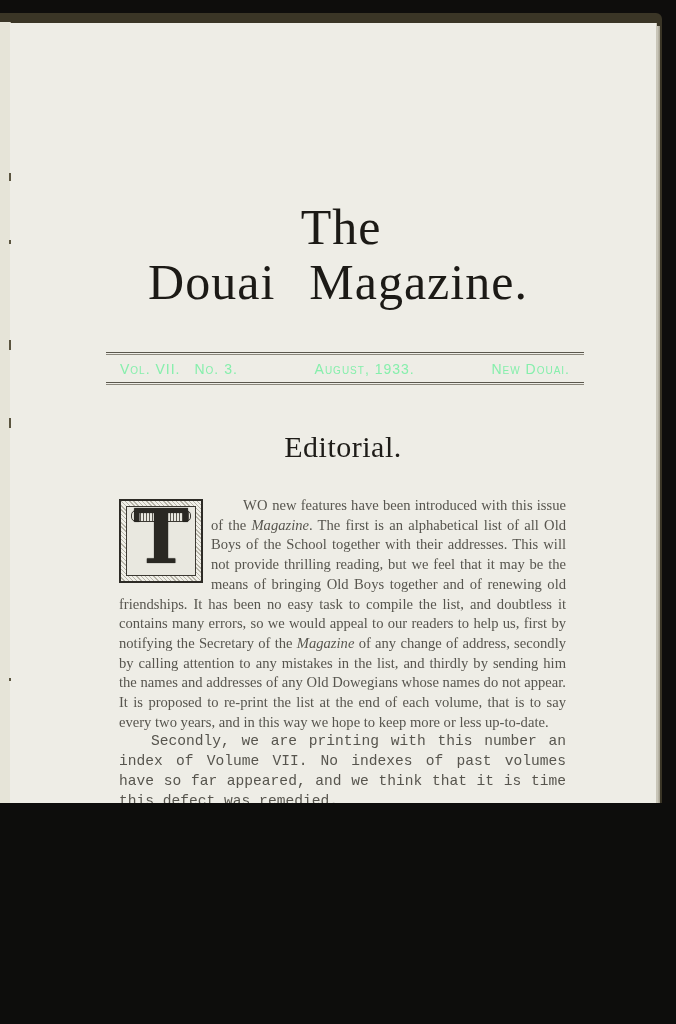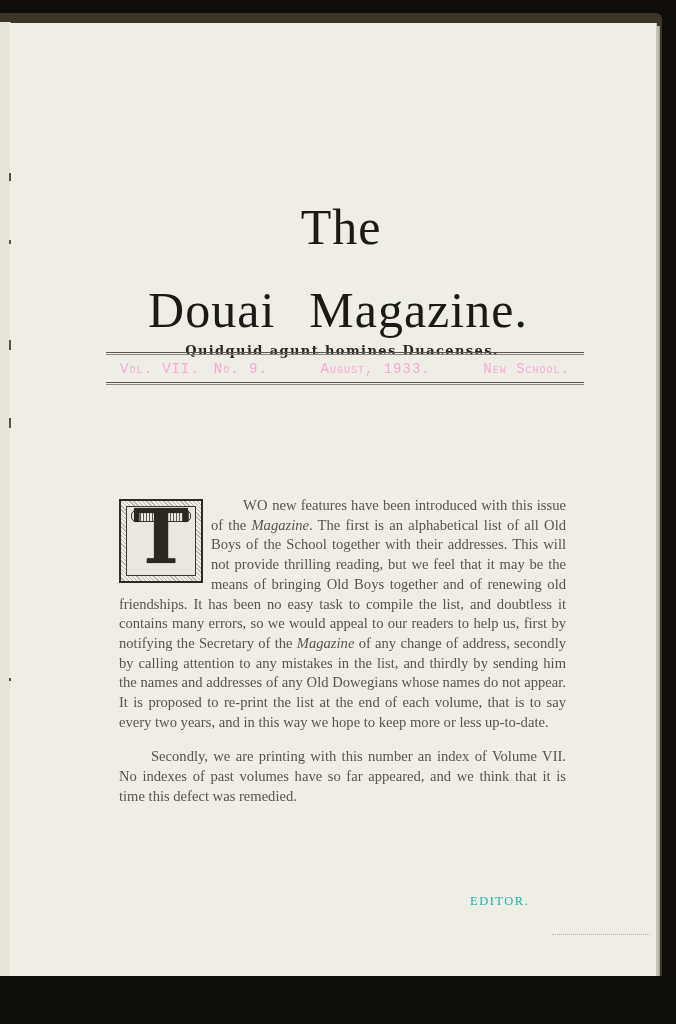--- a/index.html
+++ b/index.html
@@ -6,21 +6,21 @@
       margin: 0;
       padding: 0;
       width: 676px;
       height: 1024px;
       overflow: hidden;
       background: #0d0d0c;
     }
     .scan {
       position: relative;
       width: 676px;
-      height: 976px;
+      height: 803px;
       background: #0e0d0c;
       overflow: hidden;
     }
     
     .cover-edge {
       position: absolute;
       left: 0;
       top: 13px;
       width: 662px;
       height: 990px;
@@ -75,21 +75,20 @@
       line-height: 54px;
       letter-spacing: 1px;
       margin-left: 6px;
     }
     .mast-title {
       font-size: 50px;
       line-height: 56px;
       letter-spacing: 1px;
       white-space: nowrap;
       margin-left: 0px;
-      margin-top: 28px;
     }
     .mast-title .gap { display: inline-block; width: 34px; }
     .motto {
       font-family: "DejaVu Serif", serif;
       font-size: 13px;
       font-weight: bold;
       letter-spacing: 1.4px;
       margin-top: 5px;
       margin-left: 8px;
       color: #2a2722;
@@ -112,23 +111,23 @@
     }
     .rule-top { top: 0; }
     .rule-bottom { bottom: 0; }
     .issue-line {
       position: absolute;
       top: 9px;
       left: 14px;
       right: 14px;
       display: flex;
       justify-content: space-between;
-      font-family: Liberation Mono, monospace;
+      font-family: Liberation Sans, sans-serif;
       font-size: 14px;
-      color: #f9a8d4;
+      color: #86efac;
       font-variant: small-caps;
       letter-spacing: 1px;
     }
     .issue-line .vol-no { display: flex; gap: 14px; }
 
     .editorial-heading {
       position: absolute;
       left: 200px;
       top: 430px;
       width: 286px;
@@ -145,21 +144,21 @@
       top: 496px;
       width: 447px;
       font-family: "Liberation Serif", "DejaVu Serif", serif;
       font-size: 14.6px;
       line-height: 19.7px;
       color: #57554e;
       text-align: justify;
       hyphens: manual;
     }
     .para { margin: 0; }
-    .para + .para { margin-top: 15px; text-indent: 32px; }
+    .para + .para { text-indent: 32px; font-family: Liberation Mono, monospace; }
     .drop-cap {
       float: left;
       width: 84px;
       height: 84px;
       margin: 3px 8px 0 0;
       box-sizing: border-box;
       border: 2px solid #2d2b26;
       background: repeating-linear-gradient(45deg, #f0efe8 0 2px, #b7b4a8 2px 3px);
       position: relative;
     }
@@ -223,36 +222,36 @@
   <div class="gutter-mark" style="top:240px;height:4px;"></div>
   <div class="gutter-mark" style="top:340px;height:10px;"></div>
   <div class="gutter-mark" style="top:418px;height:10px;"></div>
   <div class="gutter-mark" style="top:678px;height:3px;"></div>
 
   <div class="masthead">
     <div class="mast-the">The</div>
     <div class="mast-title">
       <span>Douai</span><span class="gap"></span><span>Magazine.</span>
     </div>
-    <div class="motto">Quidquid agunt homines Duacenses.</div>
   </div>
 
   <div class="issue-bar">
     <div class="rule-double rule-top"></div>
     <div class="issue-line">
       <span class="vol-no">
         <span>Vol. VII.</span>
-        <span>No. 9.</span>
+        <span>No. 3.</span>
       </span>
       <span>August, 1933.</span>
-      <span>New School.</span>
+      <span>New Douai.</span>
     </div>
     <div class="rule-double rule-bottom"></div>
   </div>
 
+  <div class="editorial-heading">Editorial.</div>
 
   <div class="body-text">
     <p class="para">
       <span class="drop-cap">
         <span class="drop-cap-inner"></span>
         <span class="drop-cap-bar"></span>
         <span class="drop-cap-letter">T</span>
       </span><span class="first-word">WO</span><span> new features have been introduced with this issue of the </span><em>Magazine</em><span>.  The first is an alpha­betical list of all Old Boys of the School together with their addresses.  This will not provide thrilling reading, but we feel that it may be the means of bringing Old Boys together and of renewing old friendships.  It has been no easy task to compile the list, and doubtless it contains many errors, so we would appeal to our readers to help us, first by notifying the Secretary of the </span><em>Magazine</em><span> of any change of address, secondly by calling attention to any mistakes in the list, and thirdly by sending him the names and addresses of any Old Dowegians whose names do not appear.  It is proposed to re-print the list at the end of each volume, that is to say every two years, and in this way we hope to keep more or less up-to-date.</span>
     </p>
     <p class="para">Secondly, we are printing with this number an index of Volume VII.  No indexes of past volumes have so far appeared, and we think that it is time this defect was remedied.</p>

